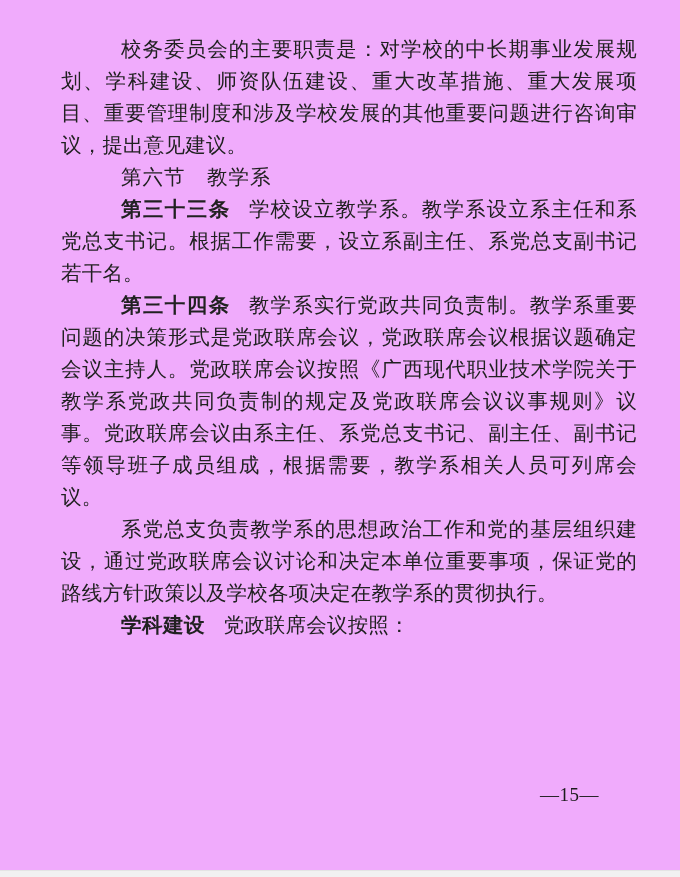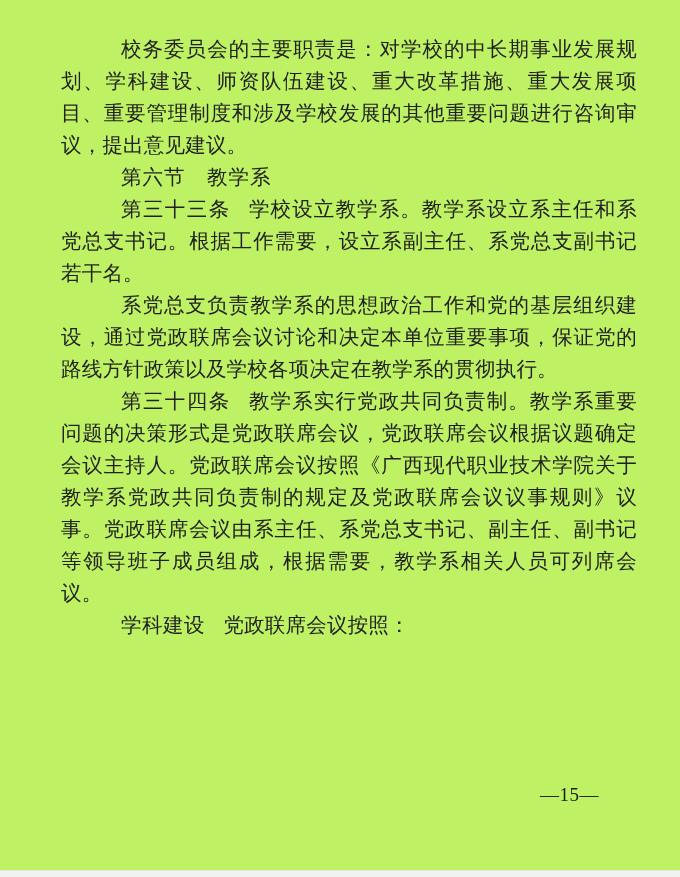--- a/index.html
+++ b/index.html
@@ -11,21 +11,21 @@
     height: 877px;
     background: #ffffff;
     position: relative;
     overflow: hidden;
     font-family: "Liberation Serif", "DejaVu Serif", serif;
     color: #212121;
   }
   .page {
     position: absolute;
     inset: 0;
-    background: #bef264;
+    background: #f0abfc;
   }
   .content {
     position: absolute;
     left: 61px;
     top: 33px;
     width: 576px;
     font-size: 20.5px;
     line-height: 32px;
     text-align: justify;
     letter-spacing: 0.2px;
@@ -36,21 +36,21 @@
   }
   .section-heading {
     margin: 32px 0 0 0;
     font-size: 20.5px;
     font-weight: normal;
     text-align: left;
     text-indent: 0;
     letter-spacing: 1px;
   }
   .article-label {
-    font-weight: 400;
+    font-weight: 700;
     margin-right: 0.9em;
     font-family: "Liberation Sans", "DejaVu Sans", sans-serif;
     letter-spacing: 0.5px;
   }
   .page-number {
     position: absolute;
     top: 784px;
     right: 81px;
     font-size: 19px;
     letter-spacing: 0.5px;
@@ -73,23 +73,23 @@
 
   <div class="content">
 
     <p><span>校务委员会的主要职责是：对学校的中长期事业发展规划、学科建设、师资队伍建设、重大改革措施、重大发展项目、重要管理制度和涉及学校发展的其他重要问题进行咨询审议，提出意见建议。</span></p>
 
     <p class="section-heading">第六节　教学系</p>
 
     <p><b class="article-label">第三十三条</b><span>学校设立教学系。教学系设立系主任和系党总支书记。根据工作需要，设立系副主任、系党总支副书记若干名。</span></p>
 
 
+    <p><b class="article-label">第三十四条</b><span>教学系实行党政共同负责制。教学系重要问题的决策形式是党政联席会议，党政联席会议根据议题确定会议主持人。党政联席会议按照《广西现代职业技术学院关于教学系党政共同负责制的规定及党政联席会议议事规则》议事。党政联席会议由系主任、系党总支书记、副主任、副书记等领导班子成员组成，根据需要，教学系相关人员可列席会议。</span></p>
+
     <p><span>系党总支负责教学系的思想政治工作和党的基层组织建设，通过党政联席会议讨论和决定本单位重要事项，保证党的路线方针政策以及学校各项决定在教学系的贯彻执行。</span></p>
-
-    <p><b class="article-label">第三十四条</b><span>教学系实行党政共同负责制。教学系重要问题的决策形式是党政联席会议，党政联席会议根据议题确定会议主持人。党政联席会议按照《广西现代职业技术学院关于教学系党政共同负责制的规定及党政联席会议议事规则》议事。党政联席会议由系主任、系党总支书记、副主任、副书记等领导班子成员组成，根据需要，教学系相关人员可列席会议。</span></p>
 
     <p><b class="article-label">学科建设</b><span>党政联席会议按照：</span></p>
 
   </div>
 
   <div class="page-number">—15—</div>
 
   <div class="page-bottom-edge"></div>
 
 </div>

